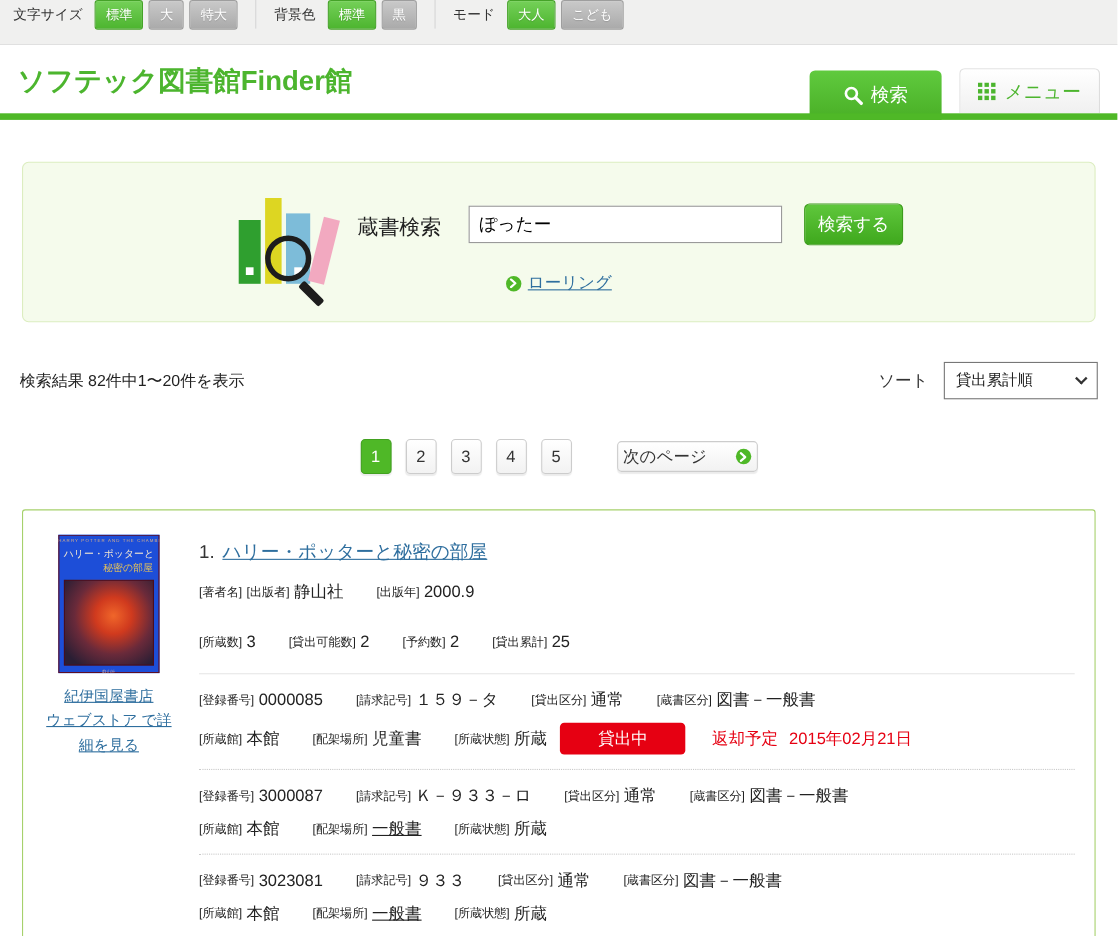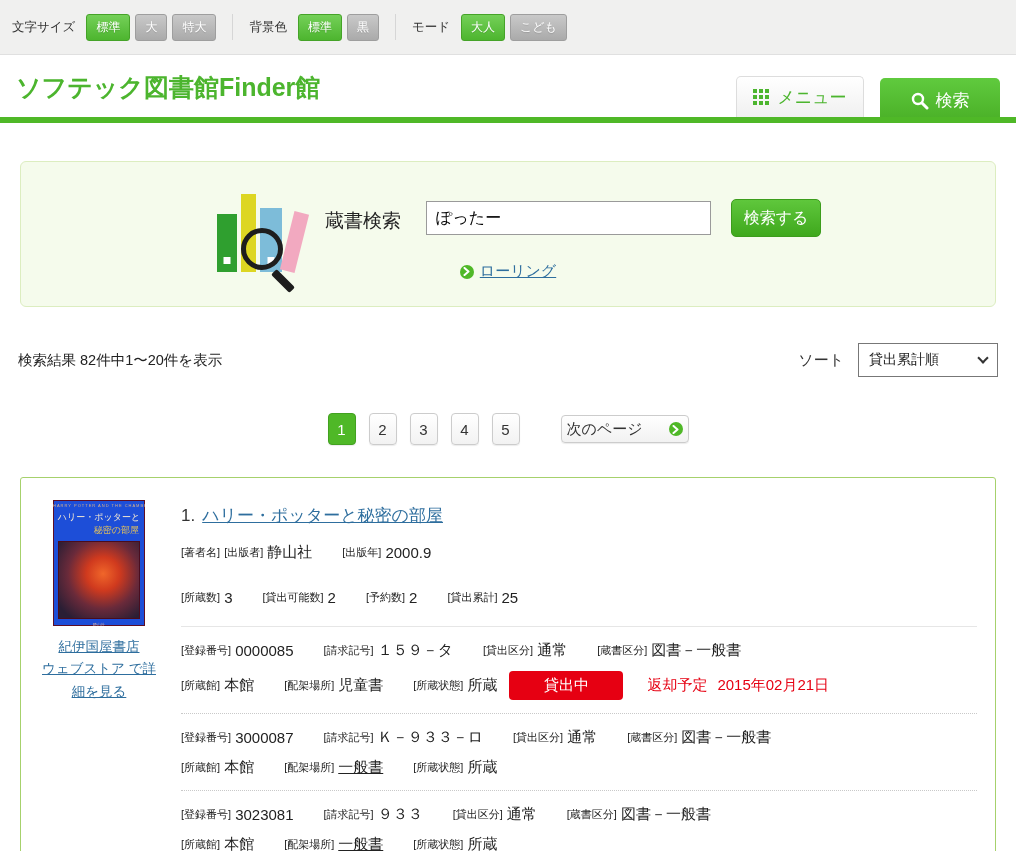--- a/index.html
+++ b/index.html
@@ -1,21 +1,21 @@
 <!DOCTYPE html>
 <html><head>
 <meta charset="utf-8">
 <style>
   * { margin:0; padding:0; box-sizing:border-box; }
   html,body { width:1016px; height:851px; overflow:hidden; background:#fff;
     font-family:"Liberation Sans","DejaVu Sans",sans-serif; color:#222; }
 
   
-  .toolbar { height:55px; background:#f0f0ef; border-bottom:1px solid #e0e0e0;
-    display:flex; align-items:center; padding:0 10px; }
+  .toolbar { height:41px; background:#f0f0ef; border-bottom:1px solid #e0e0e0;
+    display:flex; padding:0 10px; }
   .tb-group { display:flex; align-items:center; gap:5px; padding:0 16px; height:26px;
     border-right:1px solid #d6d6d6; }
   .tb-group:first-child { padding-left:2px; }
   .tb-group:last-child { border-right:none; }
   .tb-label { font-size:12.5px; color:#333; margin-right:6px; white-space:nowrap; }
   .tb-btn { font-size:12px; color:#fff; padding:4px 9px; border-radius:3px; cursor:pointer;
     background:linear-gradient(#c9c9c9,#aaaaaa); border:1px solid #9e9e9e; white-space:nowrap;
     text-shadow:0 1px 1px rgba(0,0,0,.15); }
   .tb-btn.active { background:linear-gradient(#74d058,#4db52f); border-color:#45a328; }
 
@@ -136,43 +136,43 @@
   <div class="tb-group">
     <span class="tb-label">モード</span>
     <span class="tb-btn active">大人</span>
     <span class="tb-btn">こども</span>
   </div>
 </div>
 
 <div class="header">
   <div class="site-title">ソフテック図書館Finder館</div>
   <div class="tabs">
+    <div class="tab search">
+      <svg width="18" height="18" viewBox="0 0 18 18">
+        <circle cx="7" cy="7" r="5" fill="none" stroke="#fff" stroke-width="2.4"></circle>
+        <line x1="11" y1="11" x2="16" y2="16" stroke="#fff" stroke-width="3" stroke-linecap="round"></line>
+      </svg>
+      <span>検索</span>
+    </div>
     <div class="tab menu">
       <svg width="17" height="17" viewBox="0 0 17 17">
         <g fill="#4cb52e">
           <rect x="0" y="0" width="4" height="4"></rect>
             <rect x="6" y="0" width="4" height="4"></rect>
             <rect x="12" y="0" width="4" height="4"></rect>
           <rect x="0" y="6" width="4" height="4"></rect>
             <rect x="6" y="6" width="4" height="4"></rect>
             <rect x="12" y="6" width="4" height="4"></rect>
           <rect x="0" y="12" width="4" height="4"></rect>
             <rect x="6" y="12" width="4" height="4"></rect>
             <rect x="12" y="12" width="4" height="4"></rect>
         </g>
       </svg>
       <span>メニュー</span>
     </div>
-    <div class="tab search">
-      <svg width="18" height="18" viewBox="0 0 18 18">
-        <circle cx="7" cy="7" r="5" fill="none" stroke="#fff" stroke-width="2.4"></circle>
-        <line x1="11" y1="11" x2="16" y2="16" stroke="#fff" stroke-width="3" stroke-linecap="round"></line>
-      </svg>
-      <span>検索</span>
-    </div>
   </div>
   <div class="green-bar"></div>
 </div>
 
 <div class="search-panel">
   <div class="books-icon">
     <div class="book b1">
         <span class="dot"></span>
       </div>
     <div class="book b2"></div>

